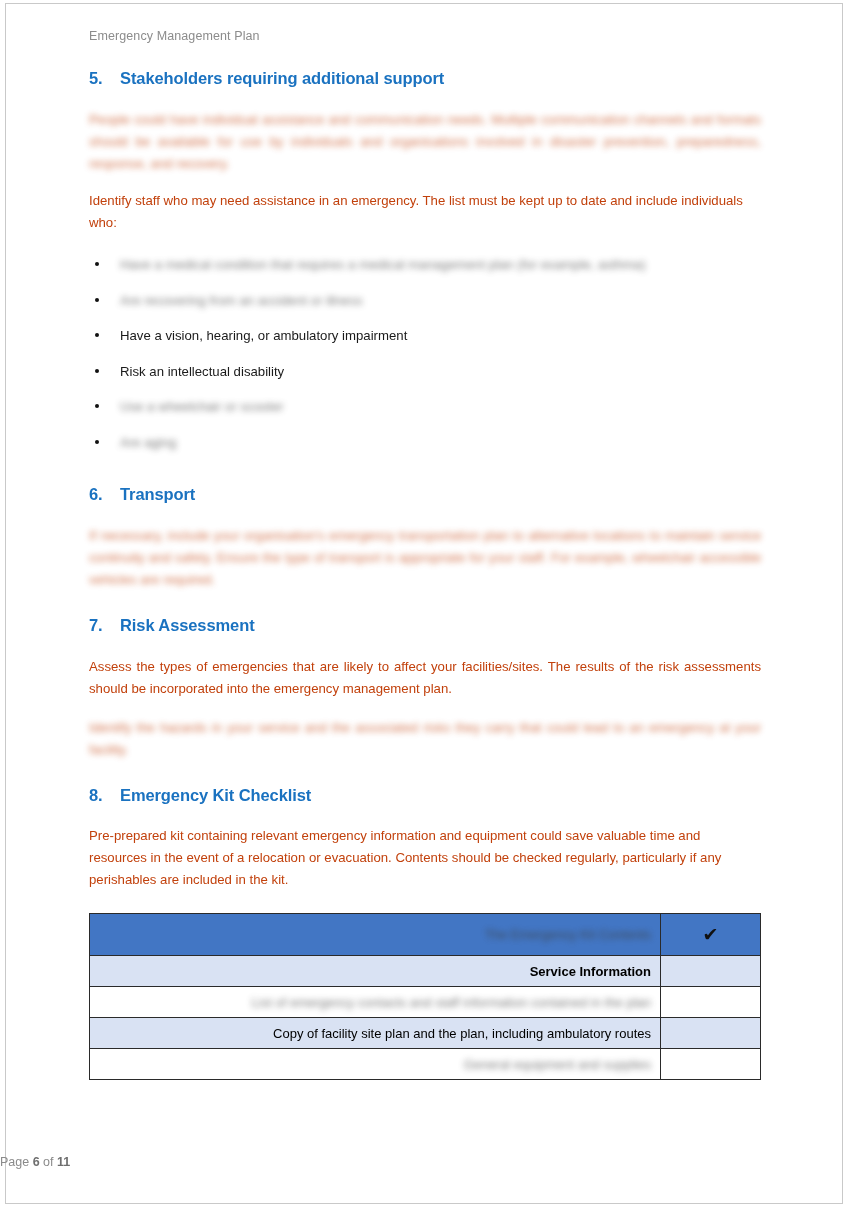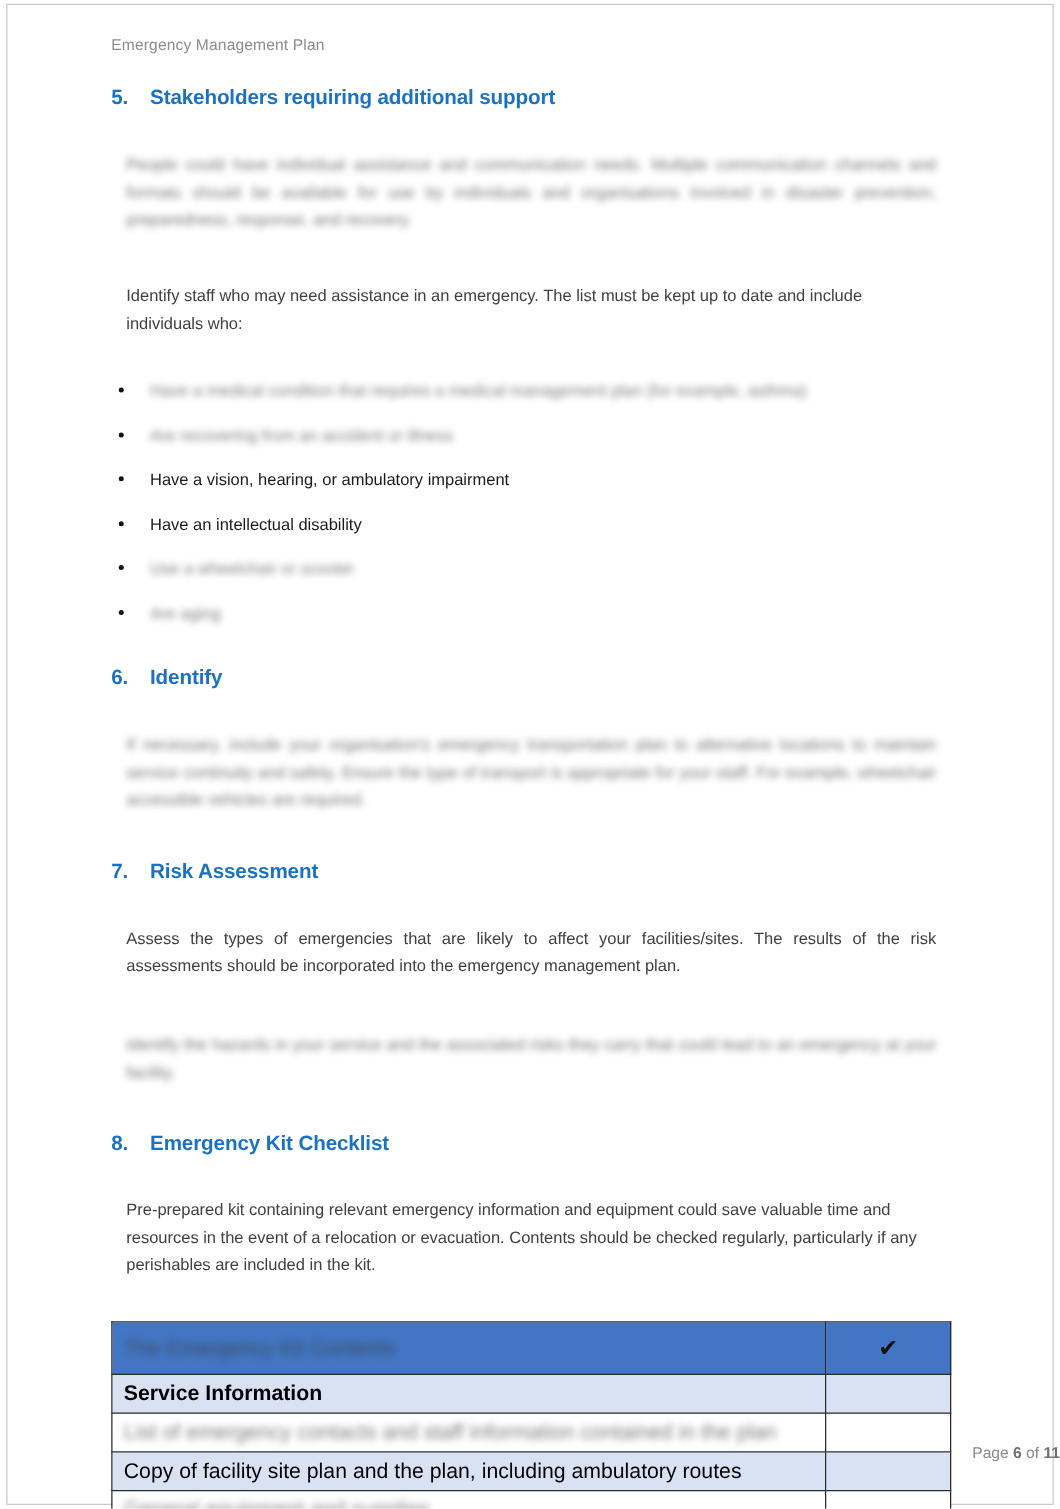--- a/index.html
+++ b/index.html
@@ -57,24 +57,24 @@
     letter-spacing: -0.1px;
     display: flex;
   }
   h2.section-heading .num {
     display: inline-block;
     width: 31px;
     flex: 0 0 31px;
   }
 
   p.body {
-    margin: 12px;
+    margin: 0;
     font-size: 13.2px;
     line-height: 22px;
-    color: #404040;
+    color: #c2410c;
   }
   p.body.justify { text-align: justify; }
 
   
   .blurred {
     filter: blur(3.1px);
     color: #4a4a4a;
     opacity: 0.72;
     user-select: none;
   }
@@ -111,22 +111,22 @@
 
   
   table.kit-table {
     border-collapse: collapse;
     width: 672px;
     table-layout: fixed;
   }
   table.kit-table td, table.kit-table th {
     border: 1px solid #2a2a2a;
     padding: 0 9px;
-    font-size: 17px;
-    text-align: left;
+    font-size: 13px;
+    text-align: right;
     vertical-align: middle;
     height: 31px;
     box-sizing: border-box;
   }
   table.kit-table th.hdr {
     background: #4276c4;
     color: #ffffff;
     font-weight: normal;
     height: 42px;
     border-color: #2a2a2a;
@@ -139,21 +139,21 @@
   .row-shaded td { background: #d9e2f3; }
   .row-plain td { background: #ffffff; }
   td.bold-cell { font-weight: bold; }
   .col-check { width: 100px; }
 
   .footer {
     position: absolute;
     left: 0;
     right: 0;
     top: 1155px;
-    text-align: right;
+    text-align: left;
     font-size: 12.5px;
     color: #8a8a8a;
   }
   .footer b { color: #6f6f6f; font-weight: bold; }
 </style>
 </head>
 <body>
 
 <div class="page">
   <div class="page-border"></div>
@@ -183,36 +183,36 @@
       <li>
         <span class="dot"></span>
         <span class="txt blurred">Are recovering from an accident or illness</span>
       </li>
       <li>
         <span class="dot"></span>
         <span class="txt">Have a vision, hearing, or ambulatory impairment</span>
       </li>
       <li>
         <span class="dot"></span>
-        <span class="txt">Have an intellectual disability</span>
+        <span class="txt">Risk an intellectual disability</span>
       </li>
       <li>
         <span class="dot"></span>
         <span class="txt blurred">Use a wheelchair or scooter</span>
       </li>
       <li>
         <span class="dot"></span>
         <span class="txt blurred">Are aging</span>
       </li>
     </ul>
 
     <div style="height:17px"></div>
     <h2 class="section-heading">
       <span class="num">6.</span>
-      <span>Identify</span>
+      <span>Transport</span>
     </h2>
 
     <div style="height:21px"></div>
     <p class="body justify blurred">If necessary, include your organisation's emergency transportation plan to alternative locations to maintain service continuity and safety. Ensure the type of transport is appropriate for your staff. For example, wheelchair accessible vehicles are required.</p>
 
     <div style="height:25px"></div>
     <h2 class="section-heading">
       <span class="num">7.</span>
       <span>Risk Assessment</span>
     </h2>

